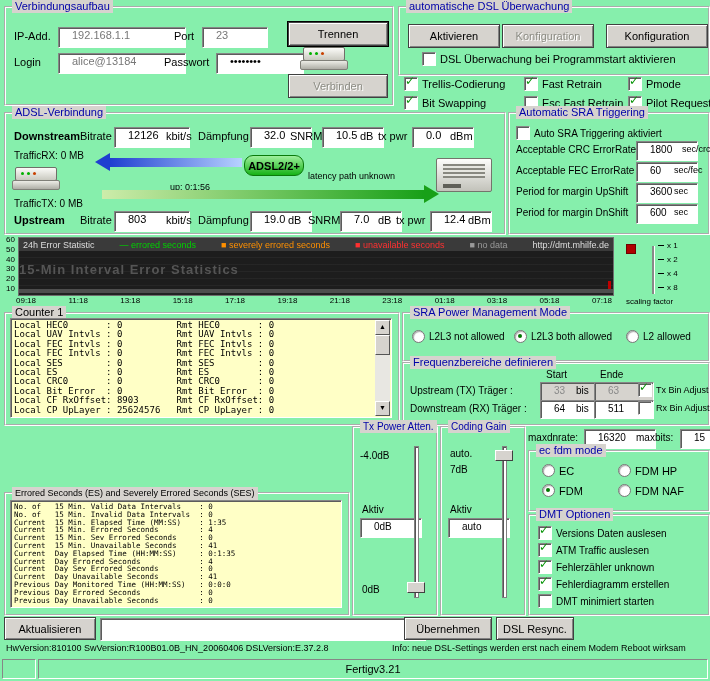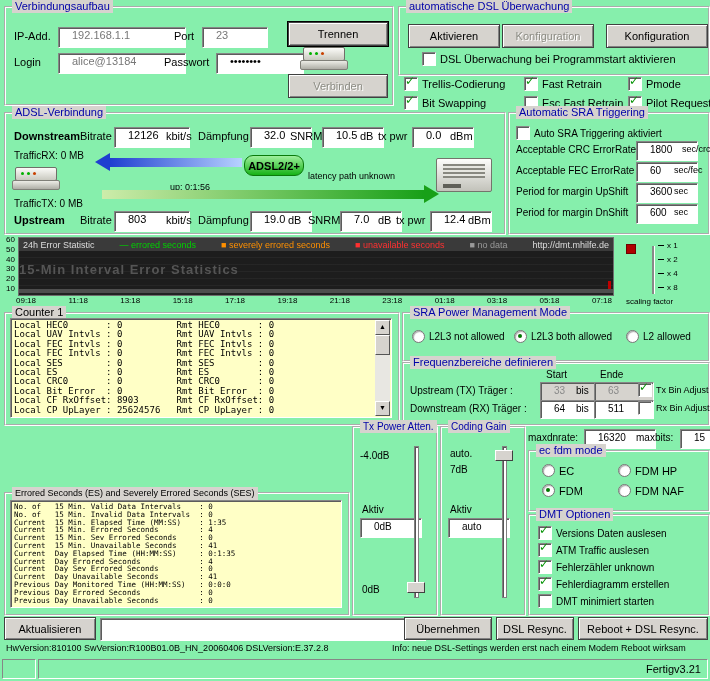--- a/index.html
+++ b/index.html
@@ -91,21 +91,21 @@
   .arrowL{position:absolute;height:9px;background:linear-gradient(90deg,#1f3fd0,#b8d2ff)}
   .arrowL::before{content:"";position:absolute;left:-15px;top:-5px;border:9px solid transparent;border-left:none;border-right:15px solid #1f3fd0}
   .arrowR{position:absolute;height:9px;background:linear-gradient(90deg,#cdecaa,#18a018)}
   .arrowR::after{content:"";position:absolute;right:-15px;top:-5px;border:9px solid transparent;border-right:none;border-left:15px solid #18a018}
   .badge{position:absolute;display:flex;align-items:center;justify-content:center;
          background:linear-gradient(180deg,#9ef09e,#16b216);border:1px solid #0a7a0a;border-radius:9px;font-weight:bold;font-size:11px}
 
   #verline{position:absolute;left:6px;top:643px;width:700px;display:flex;font-size:9px;white-space:nowrap}
   #statusbar{position:absolute;left:2px;top:659px;width:706px;height:20px;display:flex;gap:2px}
   .spanel{border:1px solid;border-color:#868686 #fff #fff #868686;display:flex;align-items:center;
-          justify-content:flex-end;padding:8px 6px}
+          justify-content:center;padding:8px 6px}
   .spanel.small{width:20px;flex:0 0 auto}
   .spanel.main{flex:1}
 </style>
 </head>
 <body>
 
 <div id="win">
 
   <div class="group" style="left:4px;top:6px;width:386px;height:96px">
     <span class="gtitle">Verbindungsaufbau</span>
@@ -450,21 +450,20 @@
     <div class="cbrow f10" style="left:8px;top:78px">
       <span class="cb"></span>
       <span>DMT minimiert starten</span>
     </div>
   </div>
 
   <div class="btn" style="left:4px;top:617px;width:90px;height:21px">Aktualisieren</div>
   <div class="field" style="left:100px;top:618px;width:298px;height:19px"></div>
   <div class="btn" style="left:404px;top:617px;width:86px;height:21px">Übernehmen</div>
   <div class="btn" style="left:496px;top:617px;width:76px;height:21px">DSL Resync.</div>
-  <div class="btn" style="left:578px;top:617px;width:128px;height:21px">Reboot + DSL Resync.</div>
 
   <div id="verline">
     <span style="flex:0 0 386px">HwVersion:810100   SwVersion:R100B01.0B_HN_20060406   DSLVersion:E.37.2.8</span>
     <span>Info: neue DSL-Settings werden erst nach einem Modem Reboot wirksam</span>
   </div>
 
   <div id="statusbar">
     <div class="spanel small"></div>
     <div class="spanel main">
       <span>Fertig</span>

